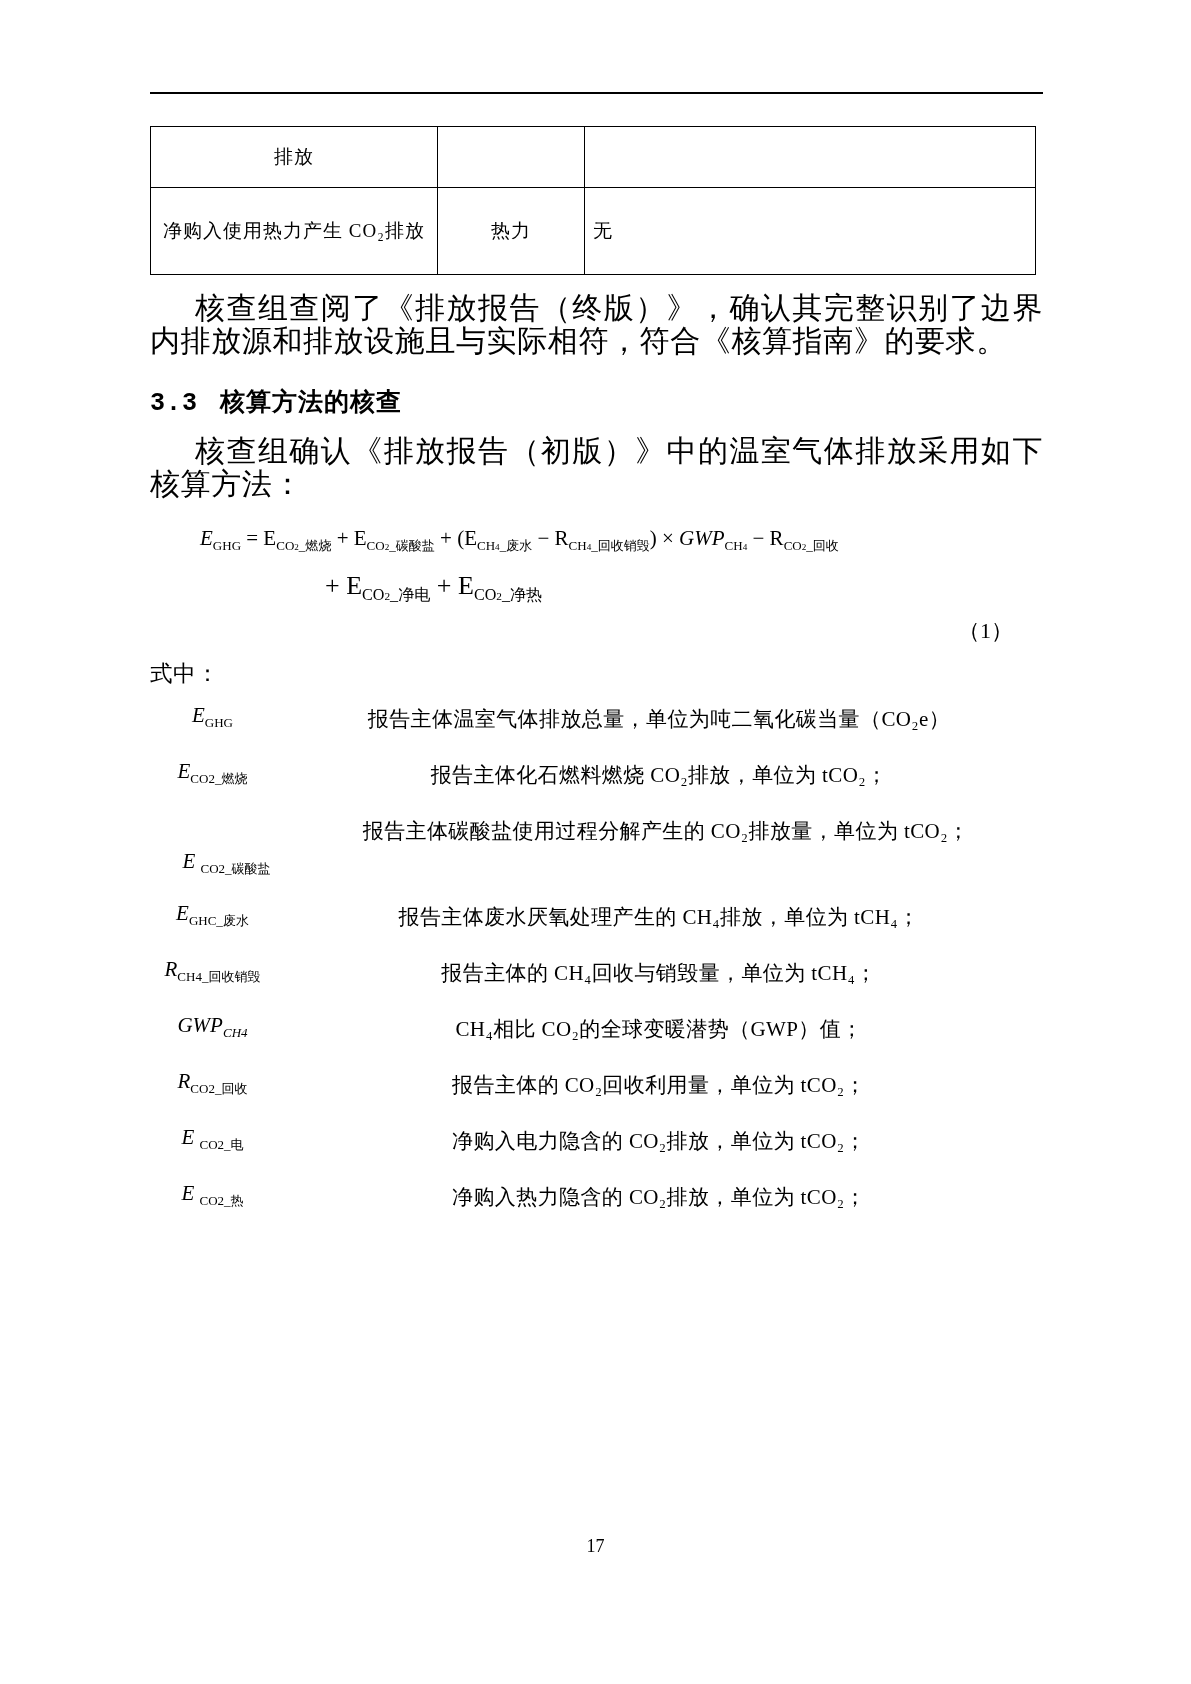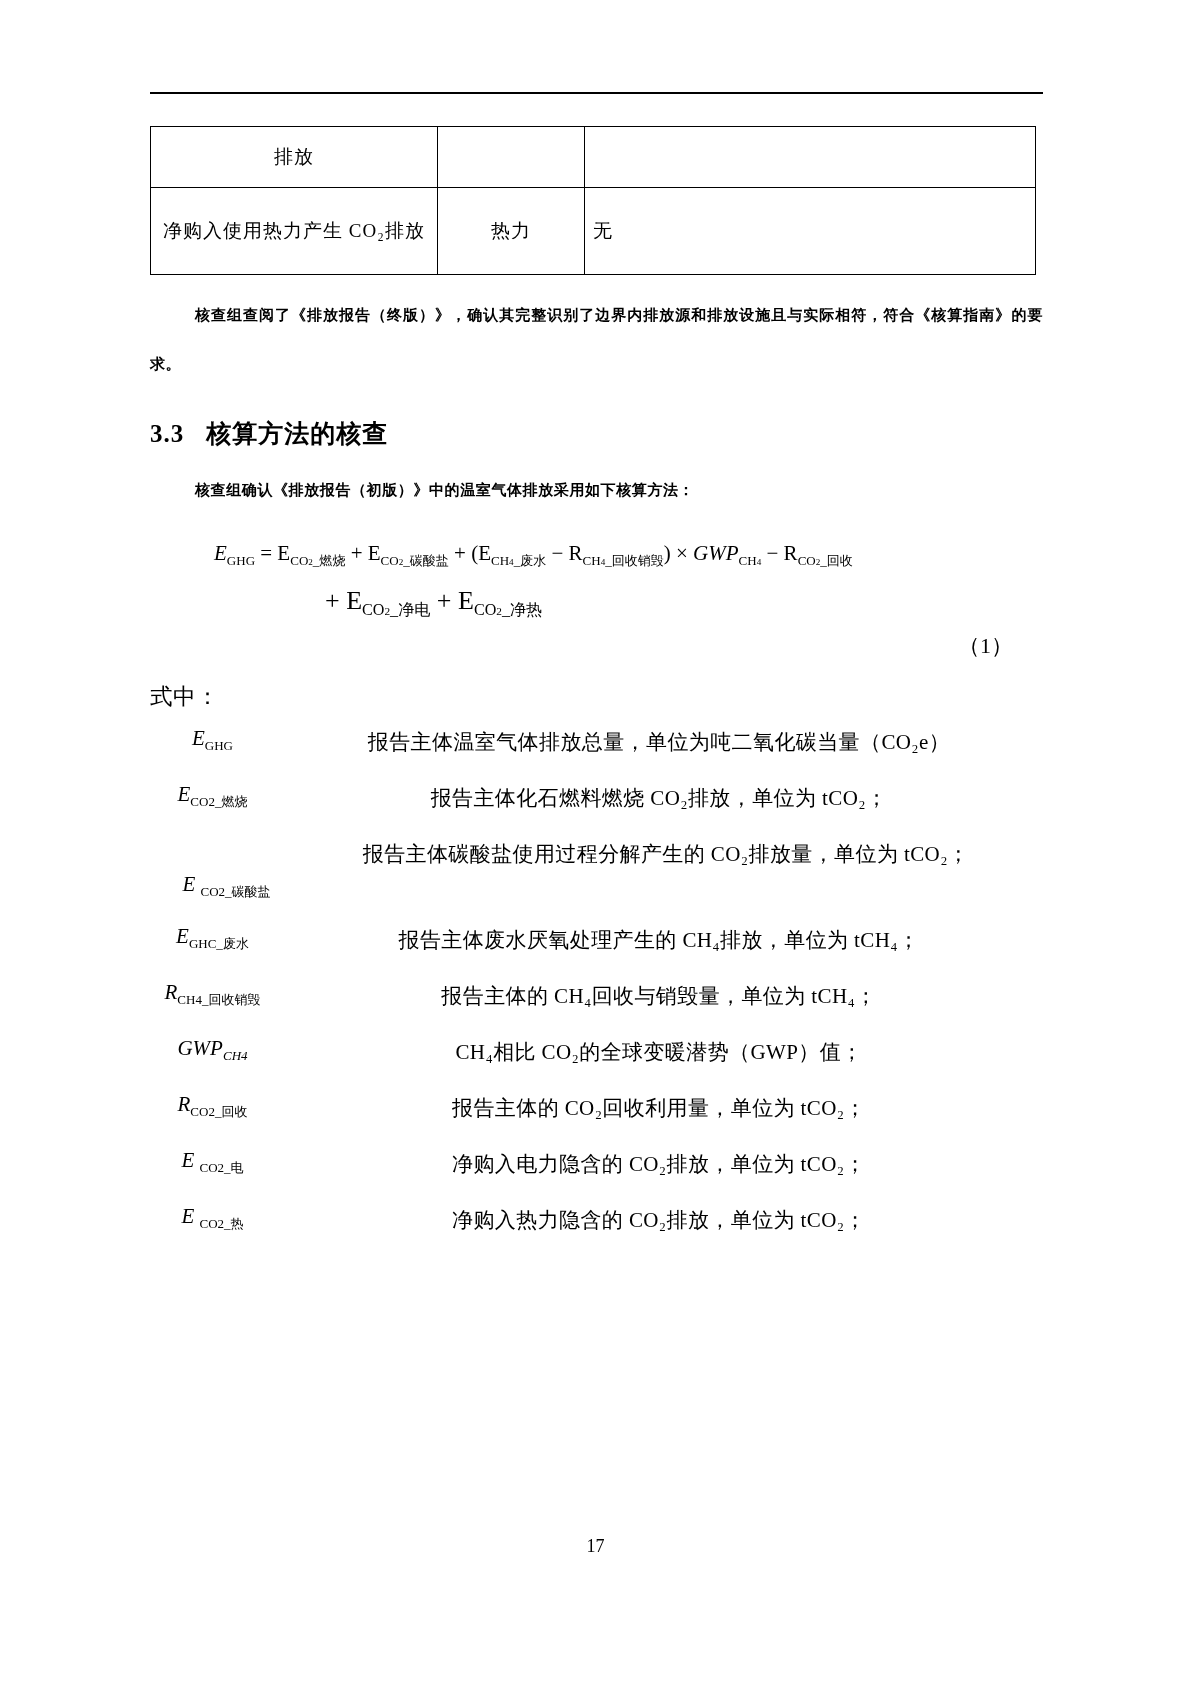--- a/index.html
+++ b/index.html
@@ -53,69 +53,68 @@
     letter-spacing: 1px;
   }
   td.c1 { width: 270px; text-align: center; }
   td.c2 { width: 130px; text-align: center; }
   td.c3 { width: 434px; text-align: left; padding-left: 14px; }
   .row-tall td { height: 48px; }
   .row-taller td { height: 74px; }
 
   
   p.body {
-    font-size: 15px;
-    line-height: 49px;
+    font-size: 30px;
+    line-height: 33px;
     letter-spacing: 0.6px;
     margin: 16px 0 0 0;
     text-indent: 45px;
     text-align: justify;
-    font-weight: bold;
   }
   h2.section {
     font-size: 25px;
     font-weight: bold;
     margin: 28px 0 4px 0;
     letter-spacing: 1px;
     font-family: "Liberation Sans", sans-serif;
   }
-  h2.section .num { font-family: Liberation Serif, serif; }
+  h2.section .num { font-family: Liberation Mono, monospace; }
 
   
   .formula-block {
     margin-top: 26px;
     margin-bottom: 4px;
     position: relative;
     min-height: 110px;
   }
   .formula-line1 {
     font-size: 21px;
     font-family: "Liberation Serif", "DejaVu Serif", serif;
-    margin-left: 64px;
+    margin-left: 50px;
     white-space: nowrap;
   }
   .formula-line2 {
     font-size: 26px;
     font-family: "Liberation Serif", "DejaVu Serif", serif;
     margin-left: 175px;
     margin-top: 16px;
     white-space: nowrap;
   }
   .var { font-style: italic; }
   .sm { font-size: 0.70em; }
   .smsub { font-size: 0.62em; vertical-align: sub; }
   .eqno {
     text-align: right;
     font-size: 22px;
     margin-top: 10px;
     padding-right: 30px;
   }
   .shizhong {
     font-size: 22.5px;
-    margin-top: 20px;
+    margin-top: 12px;
     letter-spacing: 0.6px;
   }
 
   
   .deflist { margin-top: 12px; text-align: center; }
   .defrow {
     display: flex;
     align-items: flex-start;
     margin-bottom: 20px;
   }

